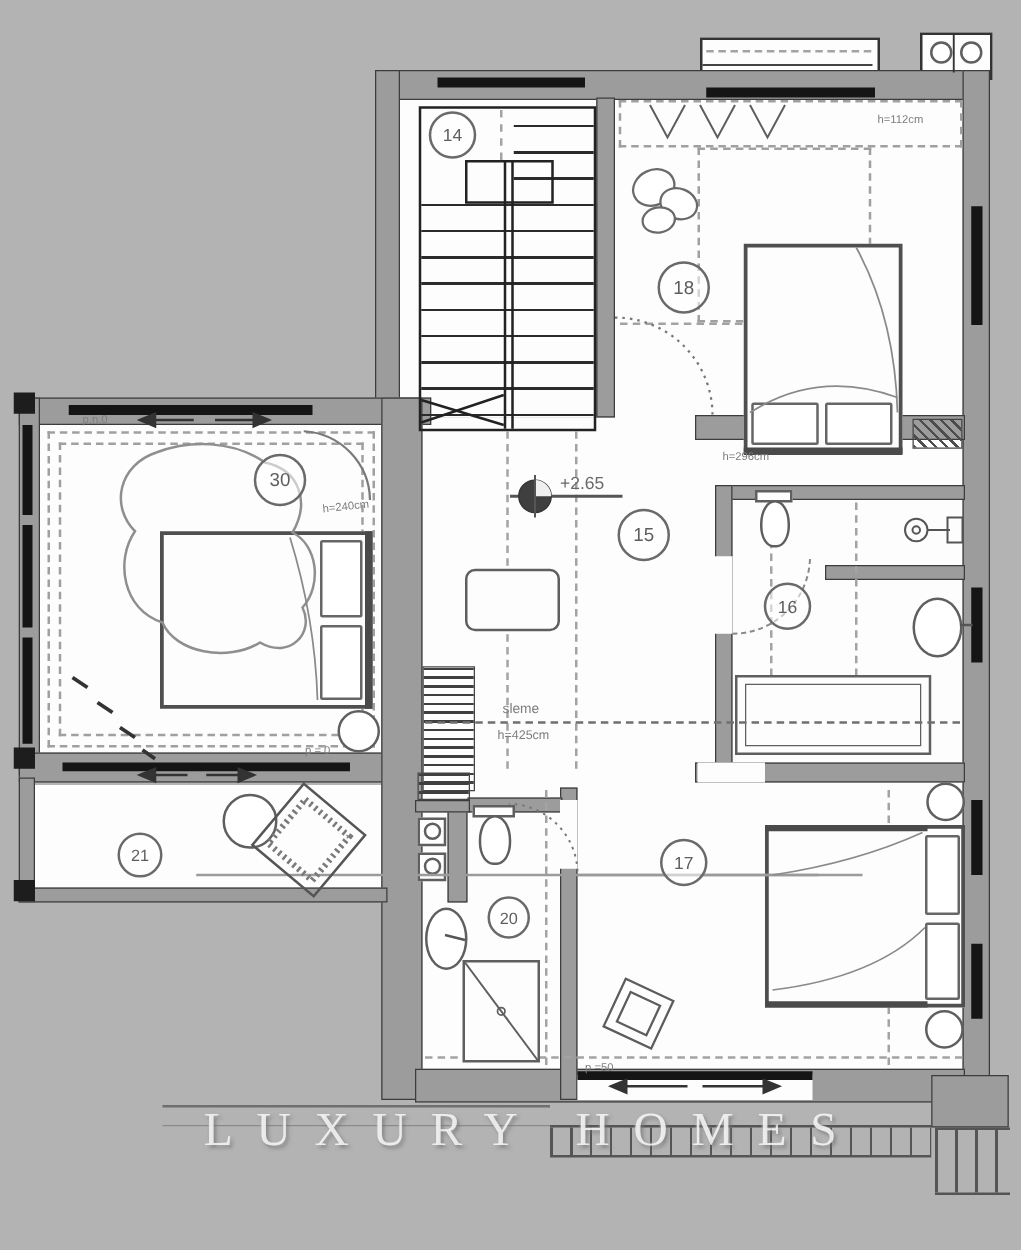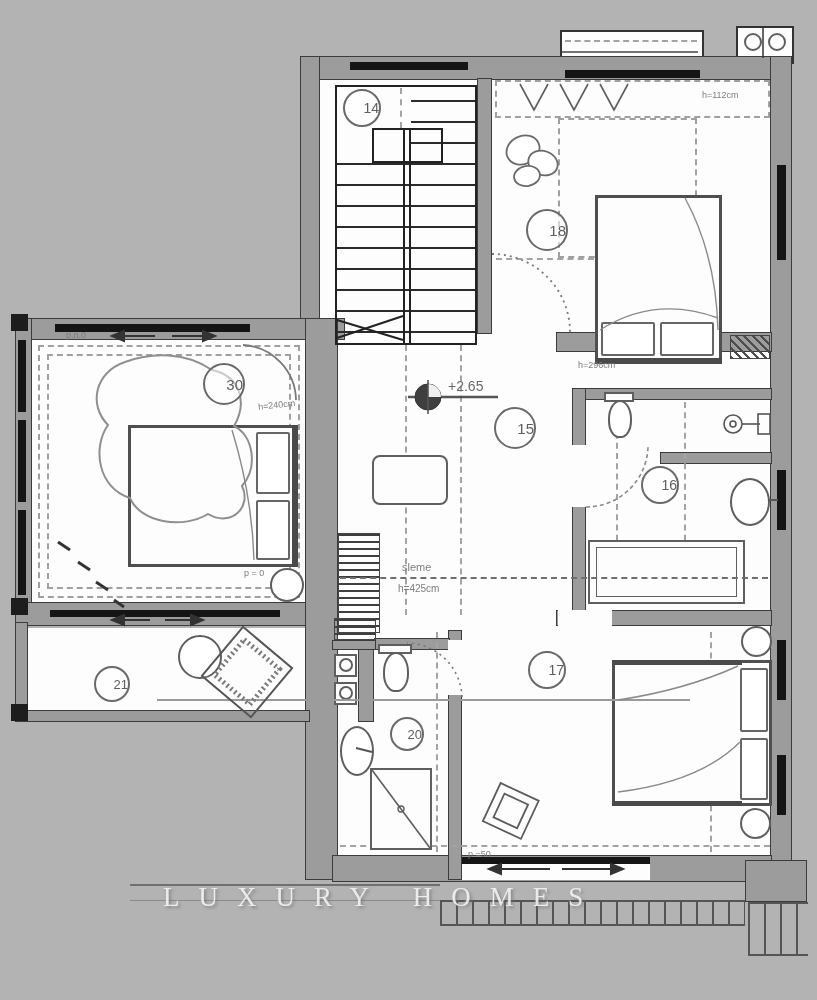--- a/index.html
+++ b/index.html
@@ -17,28 +17,28 @@
   .furn{position:absolute;border:2px solid #5f5f5f;background:#fdfdfd;box-sizing:border-box;z-index:21}
   .bed{position:absolute;border:3px solid #4f4f4f;background:#fdfdfd;box-sizing:border-box;z-index:21}
   .pillow{position:absolute;border:2px solid #666;background:#fff;border-radius:2px;box-sizing:border-box;z-index:22}
   .darkbar{position:absolute;background:#4a4a4a;z-index:22}
   .ellipse{position:absolute;border:2px solid #5f5f5f;background:#fff;border-radius:50%;box-sizing:border-box;z-index:22}
   .treads{position:absolute;background:repeating-linear-gradient(to bottom,#2b2b2b 0 2px,transparent 2px 21px);z-index:20}
   .radiator{position:absolute;border:1px solid #454545;background:repeating-linear-gradient(to bottom,#3f3f3f 0 2px,transparent 2px 7px);z-index:21}
   .hatch{position:absolute;border:1px solid #454545;background:repeating-linear-gradient(45deg,#4c4c4c 0 2px,transparent 2px 6px);z-index:21}
   .rail-h{position:absolute;border-top:2px solid #555;border-bottom:2px solid #555;background:repeating-linear-gradient(to right,#555 0 2px,transparent 2px 16px);z-index:12}
   .circle-label{position:absolute;border:2px solid #6a6a6a;border-radius:50%;display:flex;align-items:center;
-                justify-content:flex-end;color:#5e5e5e;background:rgba(255,255,255,.55);z-index:40;
+                justify-content:center;color:#5e5e5e;background:rgba(255,255,255,.55);z-index:40;
                 font-family:"Liberation Sans",sans-serif}
   .ann{position:absolute;color:#7d7d7d;white-space:nowrap;z-index:40;font-family:"Liberation Sans",sans-serif}
   svg.overlay{position:absolute;left:0;top:0;z-index:30}
   .wm-brand{position:absolute;left:150px;top:700px;font-family:"Liberation Serif",serif;font-size:102px;
             color:rgba(250,250,250,.82);text-shadow:3px 4px 5px rgba(105,105,105,.65),-1px -1px 2px rgba(175,175,175,.5);
             z-index:50;letter-spacing:1px}
-  .wm-tag{position:absolute;left:163px;top:882px;font-family:"Liberation Serif",serif;font-size:27px;
+  .wm-tag{position:absolute;left:163px;top:882px;font-family:"Liberation Serif",serif;font-size:38px;
           letter-spacing:19px;color:rgba(248,248,248,.85);
           text-shadow:2px 2px 3px rgba(115,115,115,.7),-1px -1px 1px rgba(180,180,180,.5);z-index:50}
 </style>
 </head>
 <body>
 
 <div class="canvas">
 
   <div class="area" style="left:318px;top:76px;width:454px;height:258px"></div>
   <div class="area" style="left:30px;top:336px;width:275px;height:268px"></div>
@@ -249,24 +249,24 @@
 
     <line x1="562" y1="52" x2="698" y2="52" stroke="#444" stroke-width="1.5"></line>
   </svg>
 
   <div class="circle-label" style="left:343px;top:89px;width:34px;height:34px;font-size:14px">
       <span>14</span>
     </div>
   <div class="circle-label" style="left:494px;top:407px;width:38px;height:38px;font-size:15px">
       <span>15</span>
     </div>
-  <div class="circle-label" style="left:641px;top:466px;width:34px;height:34px;font-size:14px">
+  <div class="circle-label" style="left:611px;top:466px;width:34px;height:34px;font-size:14px">
       <span>16</span>
     </div>
-  <div class="circle-label" style="left:528px;top:651px;width:34px;height:34px;font-size:14px">
+  <div class="circle-label" style="left:528px;top:671px;width:34px;height:34px;font-size:14px">
       <span>17</span>
     </div>
   <div class="circle-label" style="left:390px;top:717px;width:30px;height:30px;font-size:13px">
       <span>20</span>
     </div>
   <div class="circle-label" style="left:526px;top:209px;width:38px;height:38px;font-size:15px">
       <span>18</span>
     </div>
   <div class="circle-label" style="left:203px;top:363px;width:38px;height:38px;font-size:15px">
       <span>30</span>
@@ -275,18 +275,18 @@
       <span>21</span>
     </div>
 
   <div class="ann" style="left:448px;top:378px;font-size:14px;color:#696969">+2.65</div>
   <div class="ann" style="left:402px;top:561px;font-size:11px">sleme</div>
   <div class="ann" style="left:398px;top:583px;font-size:10px">h=425cm</div>
   <div class="ann" style="left:702px;top:90px;font-size:9px">h=112cm</div>
   <div class="ann" style="left:578px;top:360px;font-size:9px">h=296cm</div>
   <div class="ann" style="left:258px;top:400px;font-size:9px;transform:rotate(-6deg)">h=240cm</div>
   <div class="ann" style="left:66px;top:330px;font-size:9px">p.n.0</div>
-  <div class="ann" style="left:244px;top:568px;font-size:9px">p = 0</div>
+  <div class="ann" style="left:244px;top:595px;font-size:9px">p = 0</div>
   <div class="ann" style="left:468px;top:849px;font-size:9px">p =50</div>
 
   <div class="wm-tag">LUXURY HOMES</div>
 
 </div>
 
 </body></html>

